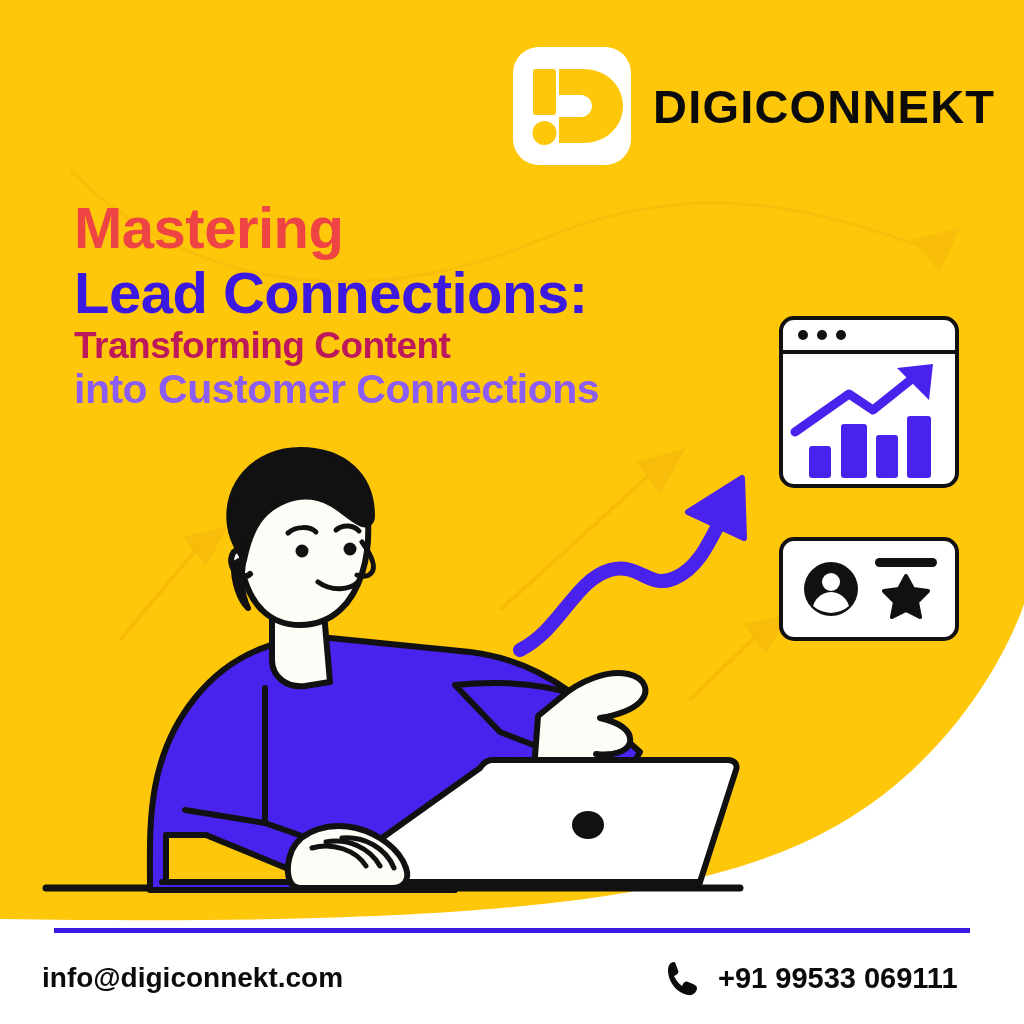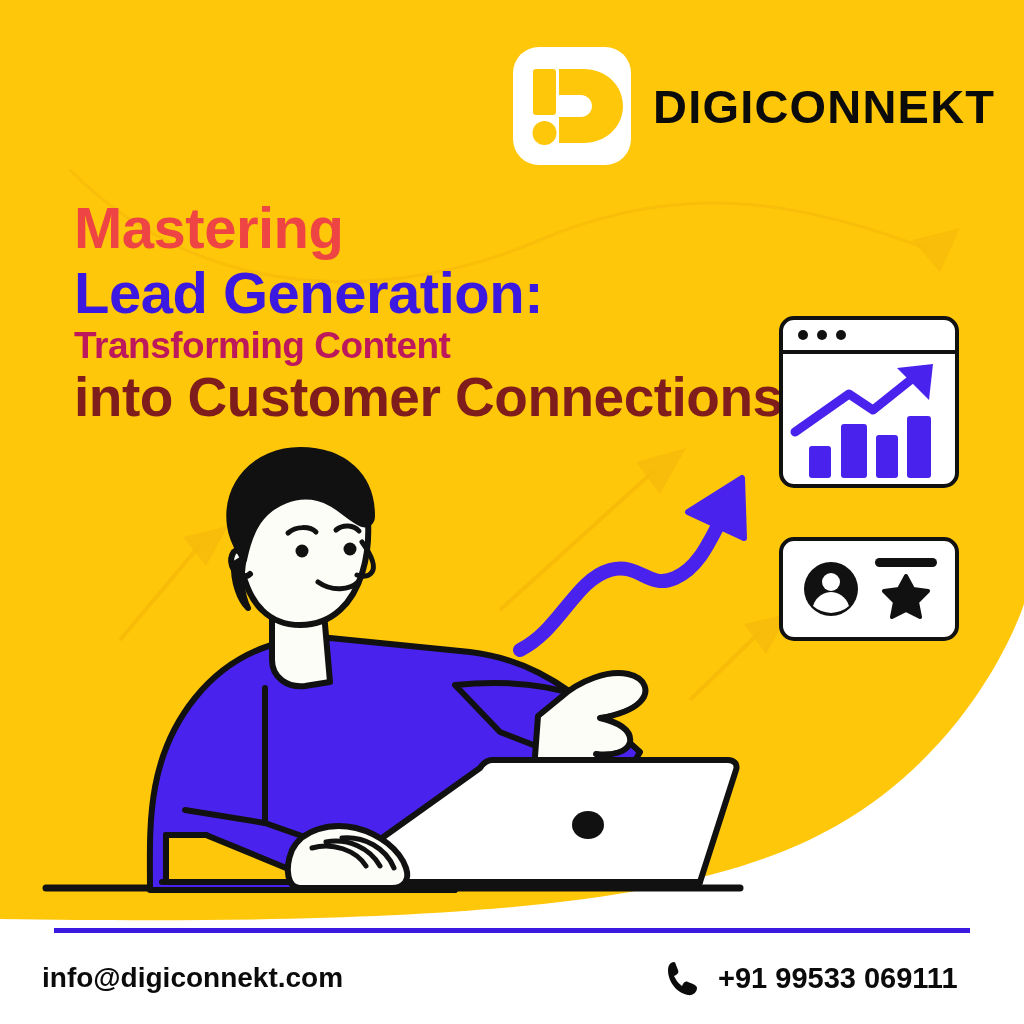--- a/index.html
+++ b/index.html
@@ -41,21 +41,21 @@
 
   
   .headline{position:absolute;left:74px;top:196px;z-index:6;}
   .h-line{
     display:block;line-height:1.115;white-space:nowrap;
     letter-spacing:-0.5px;
   }
   .h1{font-size:58px;font-weight:bold;color:#ef4444;}
   .h2{font-size:58px;font-weight:bold;color:#3b19e0;}
   .h3{font-size:37px;font-weight:600;color:#be185d;}
-  .h4{font-size:55px;font-weight:600;color:#7f1d1d;}
+  .h4{font-size:41px;font-weight:600;color:#8b5cf6;}
 
   
   .card-chart{
     position:absolute;left:779px;top:316px;width:180px;height:172px;
     background:#ffffff;border:4px solid #111;border-radius:15px;z-index:6;
     overflow:hidden;
   }
   .card-chart .titlebar{
     height:34px;border-bottom:4px solid #111;display:flex;align-items:center;
     gap:9px;padding-left:15px;
@@ -128,21 +128,21 @@
         <rect x="20" y="22" width="23" height="46" rx="3" fill="#FFC709"></rect>
 
         <circle cx="31.5" cy="86" r="12" fill="#FFC709"></circle>
       </svg>
     </div>
     <div class="brand-name">DIGICONNEKT</div>
   </div>
 
   <div class="headline">
     <span class="h-line h1">Mastering</span>
-    <span class="h-line h2">Lead Generation:</span>
+    <span class="h-line h2">Lead Connections:</span>
     <span class="h-line h3">Transforming Content</span>
     <span class="h-line h4">into Customer Connections</span>
   </div>
 
   <div class="card-chart">
     <div class="titlebar">
       <span class="dot"></span>
       <span class="dot"></span>
       <span class="dot"></span>
     </div>

